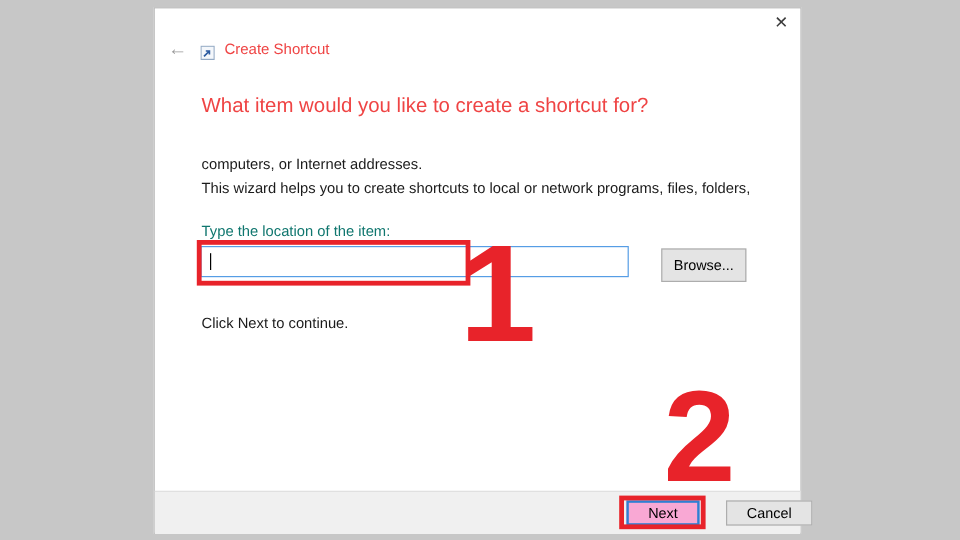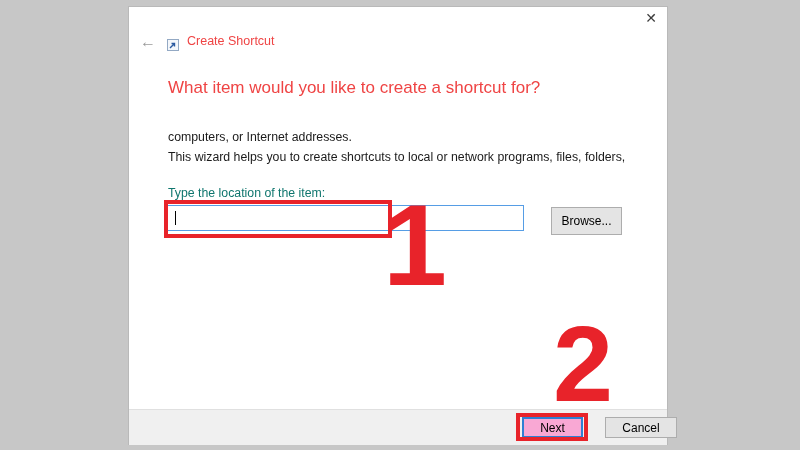--- a/index.html
+++ b/index.html
@@ -178,20 +178,21 @@
   </div>
 
   <div class="location-label">Type the location of the item:</div>
 
   <div class="textbox" role="textbox">
     <span class="caret"></span>
   </div>
 
   <button class="btn browse-btn">Browse...</button>
 
+  <div class="instruction">Click Next to continue.</div>
 
   <div class="footer"></div>
 
   <button class="btn next-btn">Next</button>
   <button class="btn cancel-btn">Cancel</button>
 
   <div class="anno-box anno-box-1"></div>
   <div class="anno-digit anno-digit-1">1</div>
 
   <div class="anno-box anno-box-2"></div>

